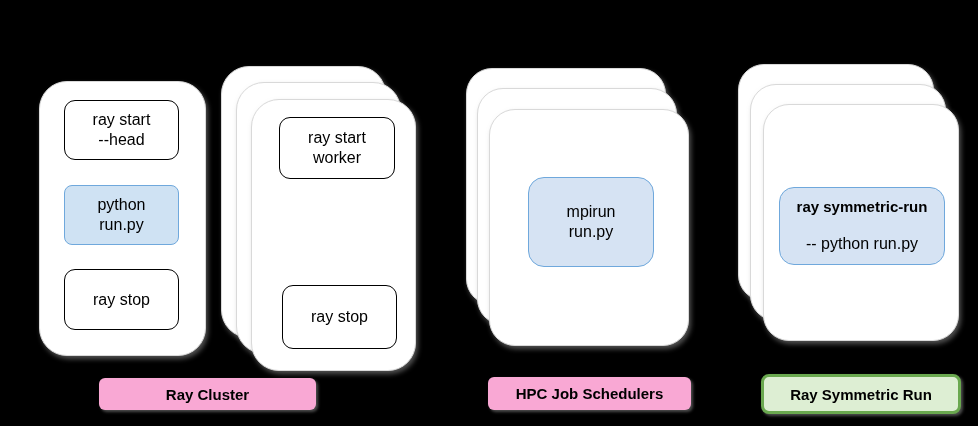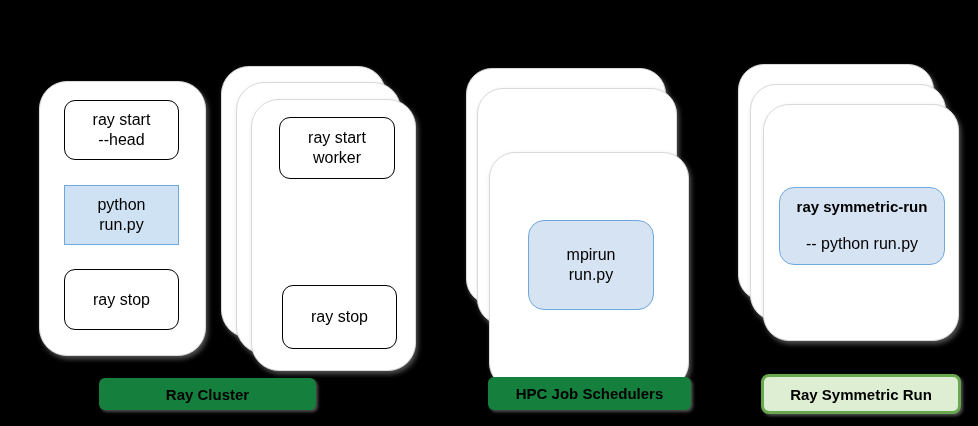--- a/index.html
+++ b/index.html
@@ -14,32 +14,32 @@
     box-shadow:2px 3px 5px rgba(150,150,150,0.55);
   }
   .card.small-radius { border-radius:26px; }
   .step {
     position:absolute; display:flex; align-items:center; justify-content:center;
     text-align:center; white-space:pre-line;
     font-size:16px; line-height:1.25; color:#000;
     background:#ffffff; border:1.5px solid #000000; border-radius:11px;
   }
   .step.blue {
-    background:#cfe2f3; border:1.5px solid #6fa8dc; border-radius:0;
+    background:#cfe2f3; border:1.5px solid #6fa8dc; border-radius:8px;
   }
   .step.bigblue {
     background:#d6e3f3; border:1.5px solid #6fa8dc; border-radius:16px;
     flex-direction:column; white-space:normal;
   }
   .cmd-line1 { font-weight:bold; font-size:15px; line-height:1.35; }
   .cmd-line2 { font-size:16px; line-height:1.35; }
   .biglabel {
     position:absolute; display:flex; align-items:center; justify-content:center;
     font-weight:bold; font-size:15px; color:#000;
-    background:#15803d; border-radius:6px;
+    background:#f9a8d4; border-radius:6px;
     box-shadow:2px 2px 3px rgba(110,110,110,0.7);
   }
   .biglabel.green {
     background:#ddeed3; border:3px solid #6aa84f; border-radius:8px;
   }
 </style>
 </head>
 <body>
 
 <div class="canvas">
@@ -57,21 +57,21 @@
   <div class="card" style="left:235px; top:83px; width:165px; height:272px;">
     <div class="step" style="left:27px; top:17px; width:116px; height:62px;">ray start
 worker</div>
     <div class="step" style="left:30px; top:185px; width:115px; height:64px;">ray stop</div>
   </div>
 
   <div class="biglabel" style="left:83px; top:362px; width:217px; height:32px;">Ray Cluster</div>
 
   <div class="card small-radius" style="left:450px; top:52px; width:200px; height:237px;"></div>
   <div class="card small-radius" style="left:461px; top:72px; width:200px; height:237px;"></div>
-  <div class="card small-radius" style="left:473px; top:93px; width:200px; height:237px;margin-top:43px;">
+  <div class="card small-radius" style="left:473px; top:93px; width:200px; height:237px;">
     <div class="step bigblue" style="left:38px; top:67px; width:126px; height:90px; font-size:16px; white-space:pre-line;">mpirun
 run.py</div>
   </div>
 
   <div class="biglabel" style="left:472px; top:361px; width:203px; height:33px;">HPC Job Schedulers</div>
 
   <div class="card small-radius" style="left:722px; top:48px; width:196px; height:237px;"></div>
   <div class="card small-radius" style="left:734px; top:68px; width:196px; height:237px;"></div>
   <div class="card small-radius" style="left:747px; top:88px; width:196px; height:237px;">
     <div class="step bigblue" style="left:15px; top:82px; width:166px; height:78px;border-radius:15px;">

